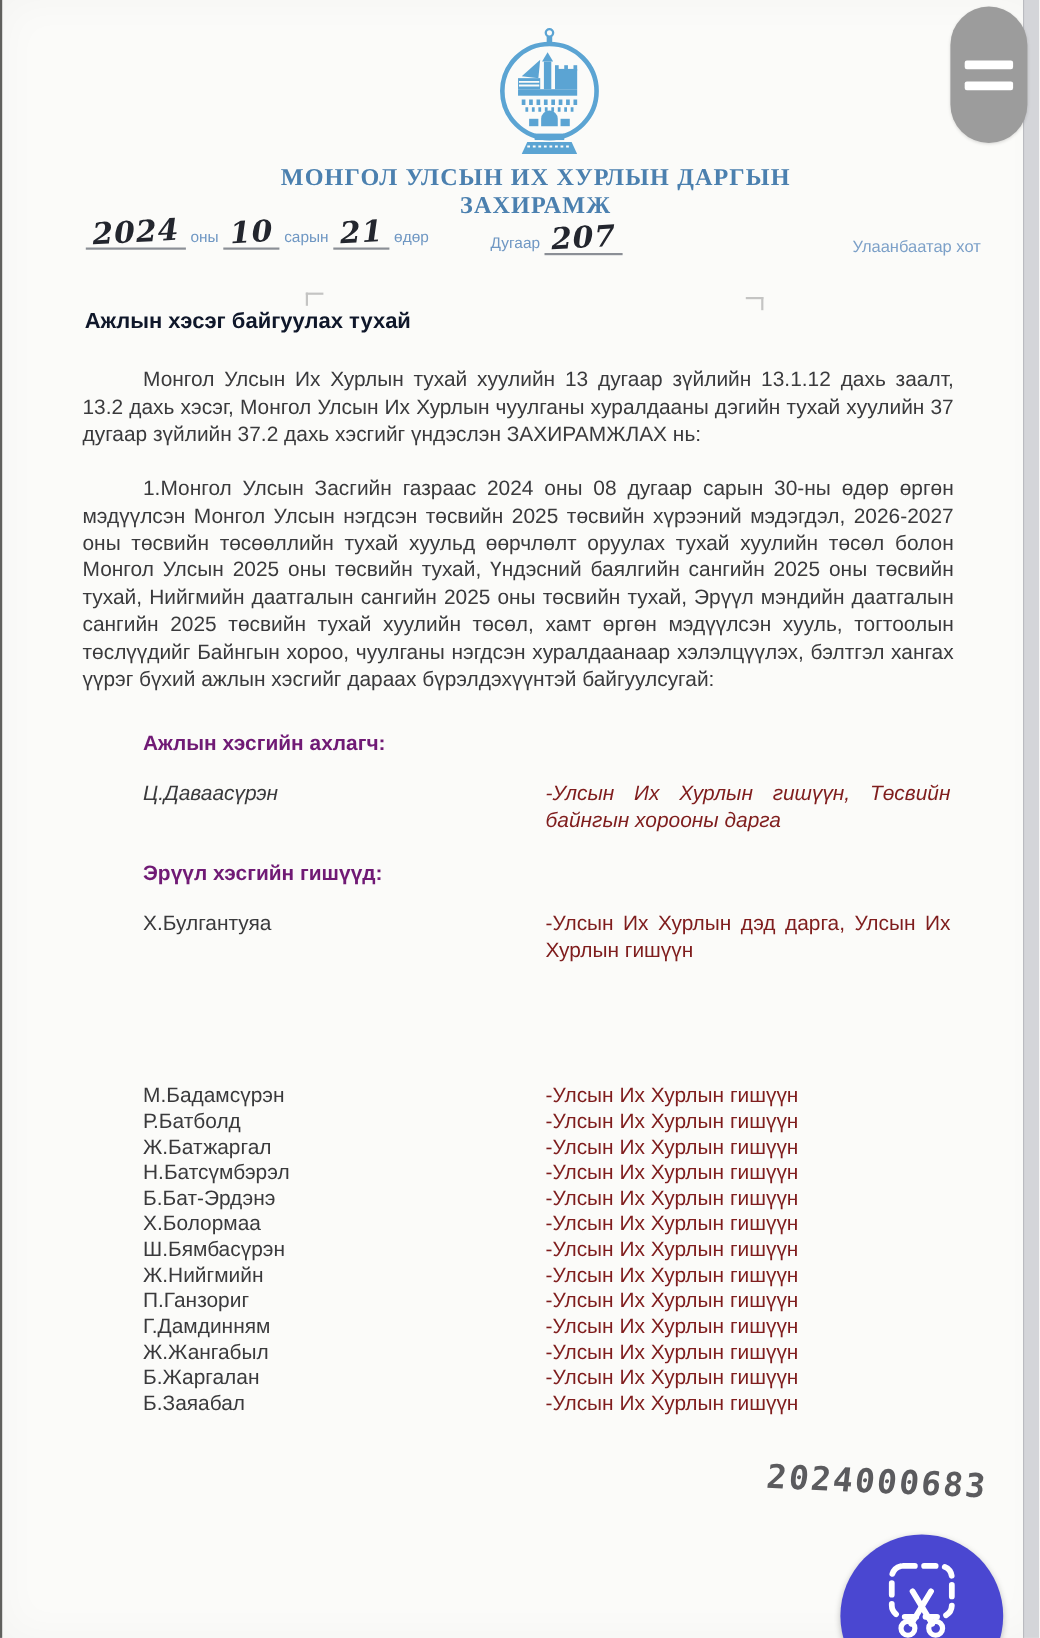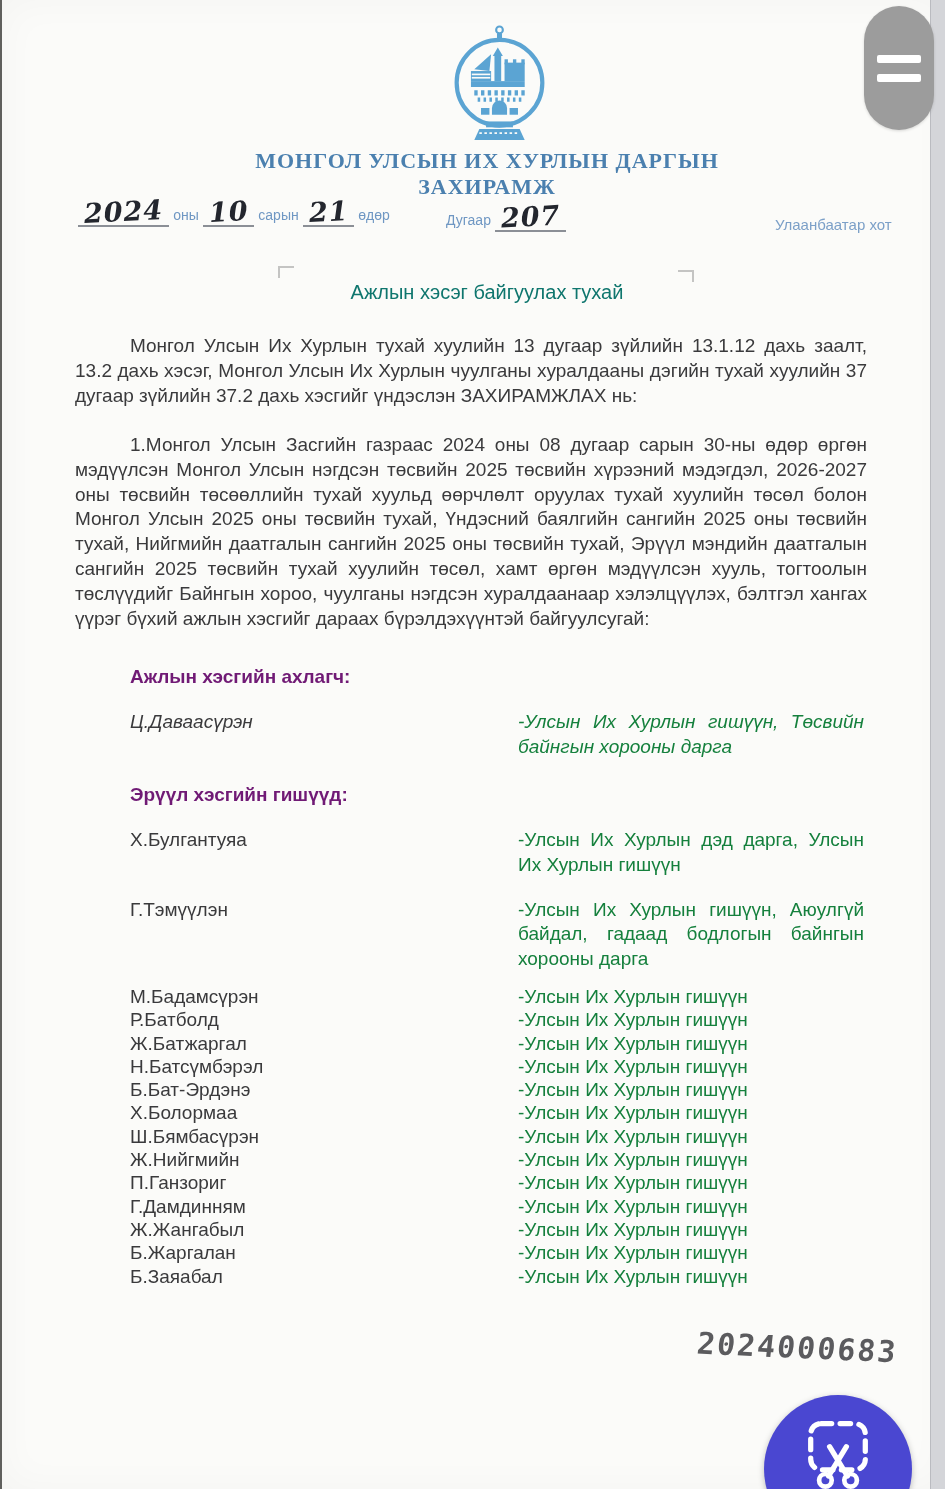--- a/index.html
+++ b/index.html
@@ -50,22 +50,22 @@
     transform:rotate(-3deg); letter-spacing:1px;
   }
 
   
   .mark { position:absolute; width:16px; height:12px; opacity:.65; }
   .mark.tl { left:276px; top:266px; border-top:2px solid #a7a7a7; border-left:2px solid #a7a7a7; }
   .mark.tr { left:676px; top:270px; border-top:2px solid #a7a7a7; border-right:2px solid #a7a7a7; }
 
   
   .doc-title {
-    position:absolute; left:75px; top:281px; width:820px; text-align:center;
-    font-size:20px; font-weight:normal; color:#0f766e;
+    position:absolute; left:75px; top:281px; width:820px; 
+    font-size:20px; font-weight:bold; color:#0f172a;
   }
 
   
   .para {
     position:absolute; left:73px; width:792px;
     font-size:19px; line-height:24.8px; color:#3a3a3c;
     text-align:justify; text-indent:55px;
   }
   .para.p1 { top:334px; }
   .para.p2 { top:433px; }
@@ -76,21 +76,21 @@
   .sec-head.s2 { top:784px; }
 
   
   .rows { position:absolute; left:128px; width:734px; }
   .rows.leader   { top:710px;font-style:italic; }
   .rows.featured { top:828px; }
   .rows.list     { top:985px; }
   .m-row { display:flex; align-items:flex-start; }
   .featured .m-row { margin-bottom:20px; }
   .m-name { flex:0 0 366px; font-size:19px; line-height:24.8px; color:#3a3a3c; }
-  .m-role { flex:1; font-size:19px; line-height:24.8px; color:#15803d; text-align:justify;margin-left:22px; }
+  .m-role { flex:1; font-size:19px; line-height:24.8px; color:#7f1d1d; text-align:justify; }
   .list .m-name, .list .m-role { line-height:23.3px; text-align:left; }
 
   
   .stamp {
     position:absolute; left:695px; top:1330px;
     font-family:"DejaVu Sans Mono", monospace; font-weight:bold;
     font-size:30px; letter-spacing:2px; color:#4a4a4e;
     transform:rotate(2.5deg) skewX(-4deg);
     opacity:.9;
   }
@@ -191,24 +191,20 @@
     </div>
 
   <div class="sec-head s2">Эрүүл хэсгийн гишүүд:</div>
   <div class="rows featured">
 
       <div class="m-row">
         <div class="m-name">Х.Булгантуяа</div>
         <div class="m-role">-Улсын Их Хурлын дэд дарга, Улсын Их Хурлын гишүүн</div>
       </div>
 
-      <div class="m-row">
-        <div class="m-name">Г.Тэмүүлэн</div>
-        <div class="m-role">-Улсын Их Хурлын гишүүн, Аюулгүй байдал, гадаад бодлогын байнгын хорооны дарга</div>
-      </div>
     </div>
 
   <div class="rows list">
 
       <div class="m-row">
         <div class="m-name">М.Бадамсүрэн</div>
         <div class="m-role">-Улсын Их Хурлын гишүүн</div>
       </div>
 
       <div class="m-row">

